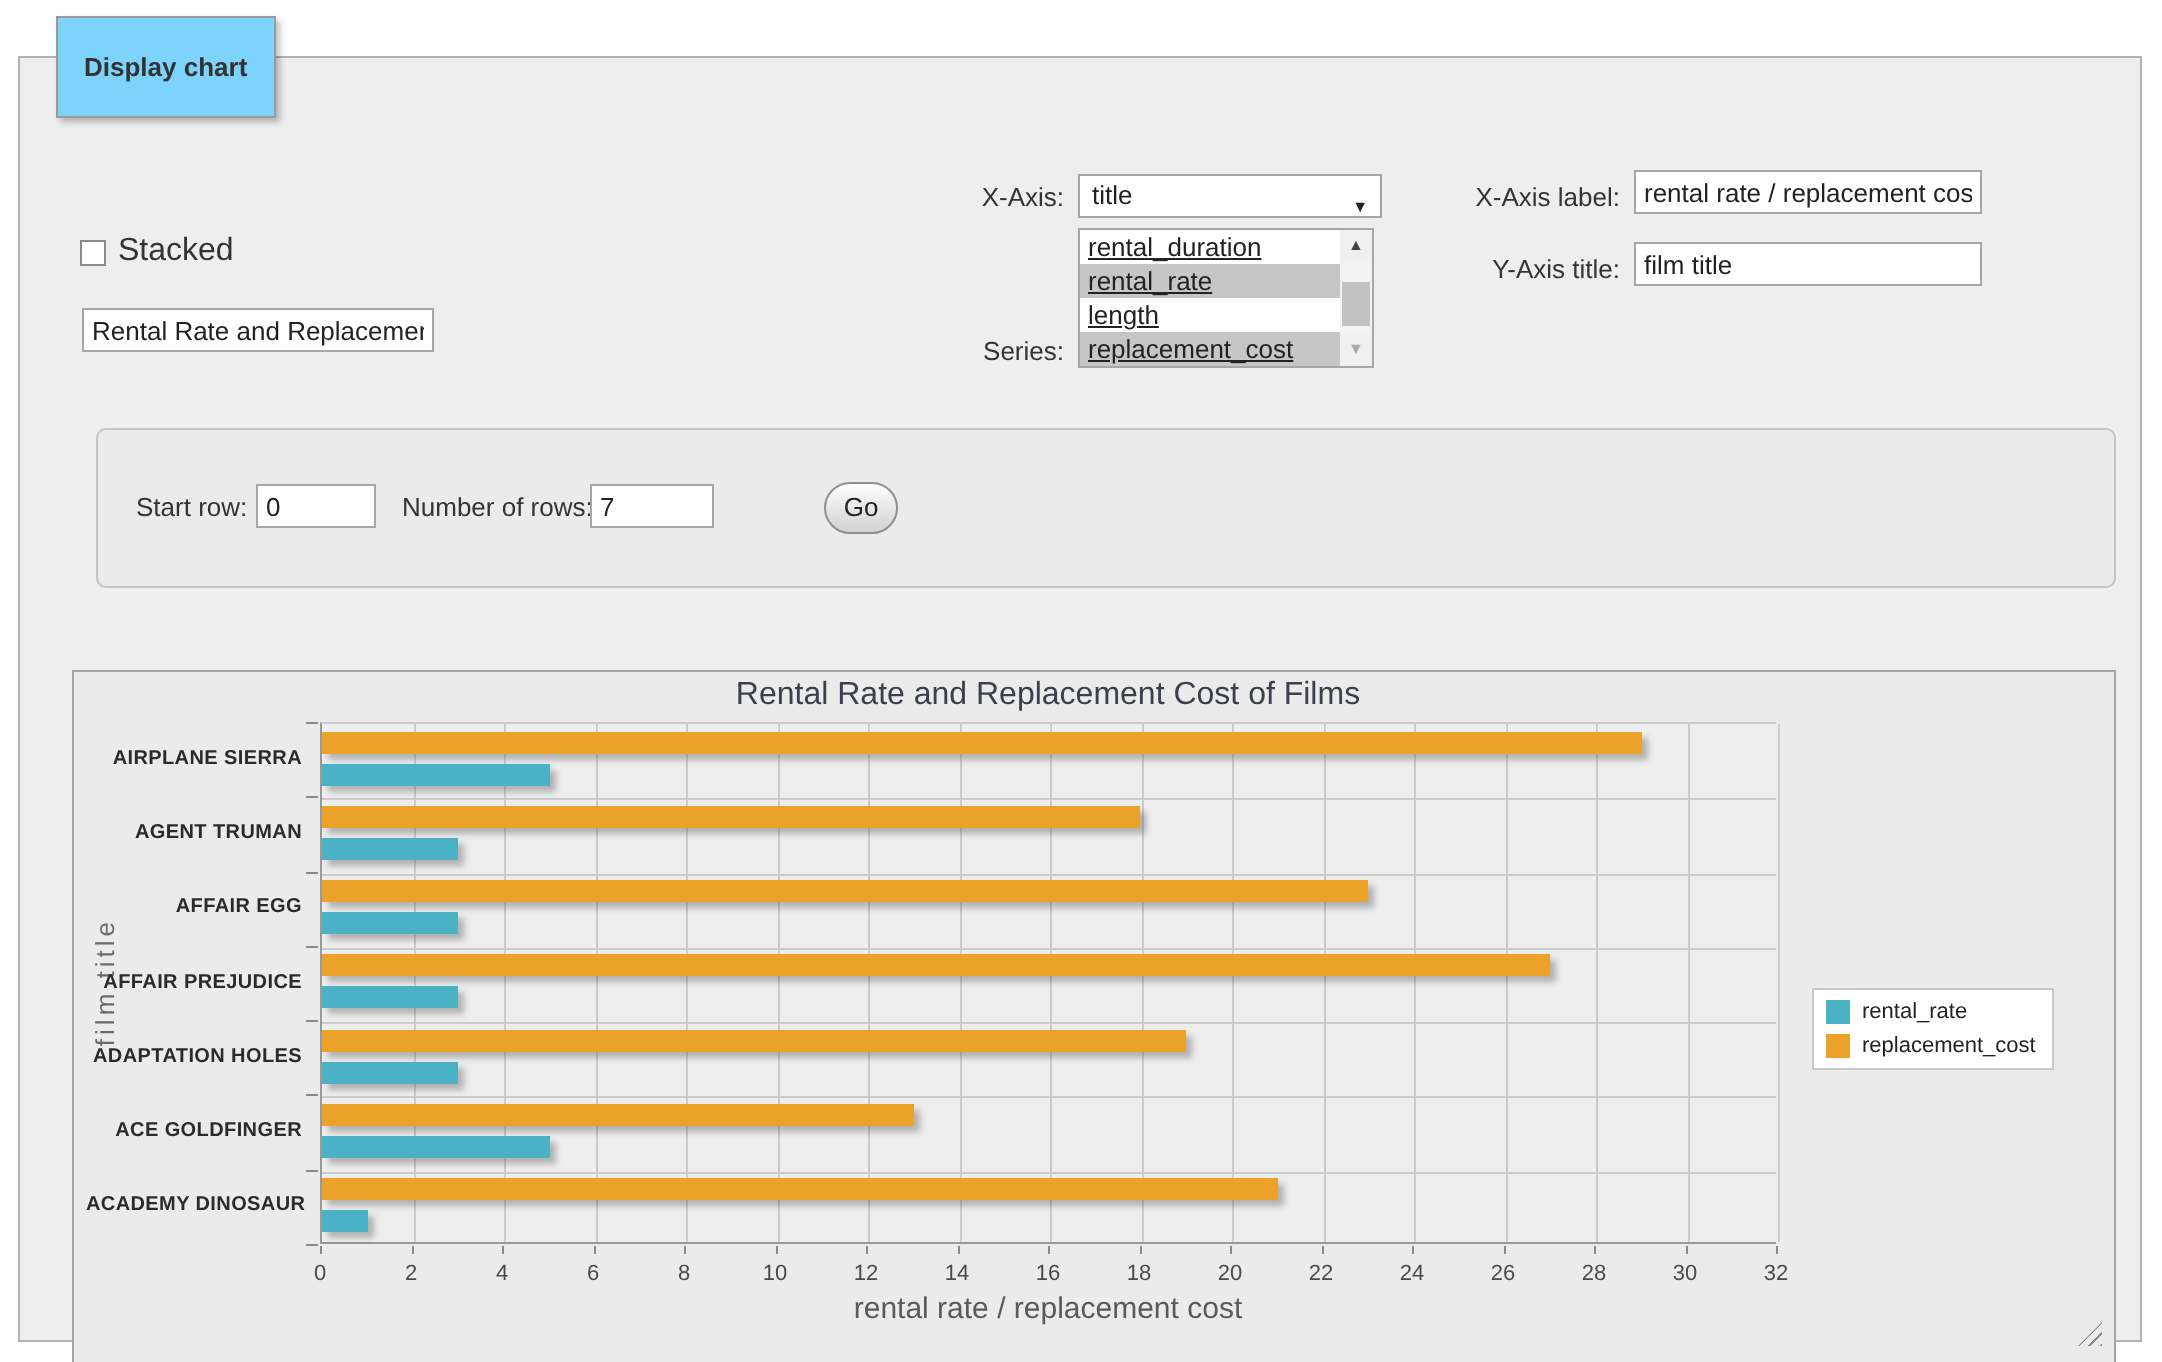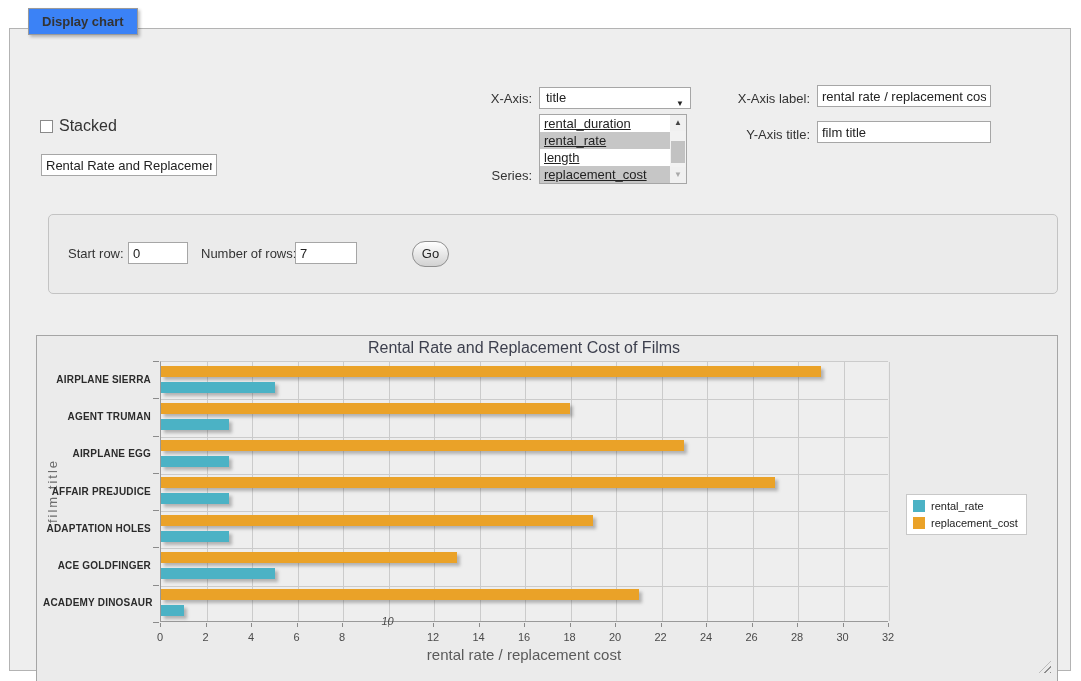--- a/index.html
+++ b/index.html
@@ -3,22 +3,22 @@
 <meta charset="utf-8">
 <style>
   * { margin:0; padding:0; box-sizing:border-box; }
   html,body { background:#ffffff; }
   body { font-family:"Liberation Sans", sans-serif; color:#333; }
   .page { position:relative; width:1081px; height:681px; background:#fff; overflow:hidden; }
 
   
   .frame { position:absolute; left:9px; top:28px; width:1062px; height:643px;
            background:#eeeeee; border:1px solid #b3b3b3; }
-  .frame-legend { position:absolute; left:28px; top:8px; background:#3b82f6;
-           border:1px solid #9a9a9a; padding:5px 13px; font-size:13px; font-weight:bold;
+  .frame-legend { position:absolute; left:28px; top:8px; background:#7dd3fc;
+           border:1px solid #9a9a9a; padding:17px 13px; font-size:13px; font-weight:bold;
            color:#333; box-shadow:2px 2px 3px rgba(0,0,0,0.25); z-index:5; }
 
   
   .lbl { position:absolute; font-size:13px; color:#333; white-space:nowrap; }
   .txt { position:absolute; border:1px solid #a6a6a6; background:#fff; height:22px;
          font-size:13px; color:#222; padding:0 4px; font-family:"Liberation Sans",sans-serif; }
   .radio-row { position:absolute; left:31px; top:56px; display:flex; align-items:center; gap:14px; }
   .radio-opt { display:flex; align-items:center; gap:5px; font-size:13px; color:#333; }
   .radio-circle { width:13px; height:13px; border:1px solid #777; border-radius:50%;
          background:#fff; position:relative; flex:0 0 auto; }
@@ -181,21 +181,21 @@
           <div class="xtick-label" style="left: 108px; top: 295px;">0</div>
           <div class="xtick" style="left: 168.5px; top: 287px;"></div>
           <div class="xtick-label" style="left: 153.5px; top: 295px;">2</div>
           <div class="xtick" style="left: 214px; top: 287px;"></div>
           <div class="xtick-label" style="left: 199px; top: 295px;">4</div>
           <div class="xtick" style="left: 259.5px; top: 287px;"></div>
           <div class="xtick-label" style="left: 244.5px; top: 295px;">6</div>
           <div class="xtick" style="left: 305px; top: 287px;"></div>
           <div class="xtick-label" style="left: 290px; top: 295px;">8</div>
           <div class="xtick" style="left: 350.5px; top: 287px;"></div>
-          <div class="xtick-label" style="left: 335.5px; top: 279px; font-style: italic;">10</div>
+          <div class="xtick-label" style="left: 335.5px; top: 295px;">10</div>
           <div class="xtick" style="left: 396px; top: 287px;"></div>
           <div class="xtick-label" style="left: 381px; top: 295px;">12</div>
           <div class="xtick" style="left: 441.5px; top: 287px;"></div>
           <div class="xtick-label" style="left: 426.5px; top: 295px;">14</div>
           <div class="xtick" style="left: 487px; top: 287px;"></div>
           <div class="xtick-label" style="left: 472px; top: 295px;">16</div>
           <div class="xtick" style="left: 532.5px; top: 287px;"></div>
           <div class="xtick-label" style="left: 517.5px; top: 295px;">18</div>
           <div class="xtick" style="left: 578px; top: 287px;"></div>
           <div class="xtick-label" style="left: 563px; top: 295px;">20</div>
@@ -214,21 +214,21 @@
           <div class="ytick" style="left: 116px; top: 25px;"></div>
           <div class="ytick" style="left: 116px; top: 62.2857px;"></div>
           <div class="ytick" style="left: 116px; top: 99.5714px;"></div>
           <div class="ytick" style="left: 116px; top: 136.857px;"></div>
           <div class="ytick" style="left: 116px; top: 174.143px;"></div>
           <div class="ytick" style="left: 116px; top: 211.429px;"></div>
           <div class="ytick" style="left: 116px; top: 248.714px;"></div>
           <div class="ytick" style="left: 116px; top: 286px;"></div>
           <div class="cat-label" style="left: 6px; top: 37.6429px;">AIRPLANE SIERRA</div>
           <div class="cat-label" style="left: 6px; top: 74.9286px;">AGENT TRUMAN</div>
-          <div class="cat-label" style="left: 6px; top: 112.214px;">AIRPLANE EGG</div>
+          <div class="cat-label" style="left: 6px; top: 112.214px;">AFFAIR EGG</div>
           <div class="cat-label" style="left: 6px; top: 149.5px;">AFFAIR PREJUDICE</div>
           <div class="cat-label" style="left: 6px; top: 186.786px;">ADAPTATION HOLES</div>
           <div class="cat-label" style="left: 6px; top: 224.071px;">ACE GOLDFINGER</div>
           <div class="cat-label" style="left: 6px; top: 261.357px;">ACADEMY DINOSAUR</div>
         </div>
       <div class="x-axis-title">rental rate / replacement cost</div>
       <div class="chart-legend" id="chart-legend">
           <div class="legend-row">
             <span class="legend-swatch" style="background: rgb(75, 178, 197);"></span>
             <span class="legend-label">rental_rate</span>

